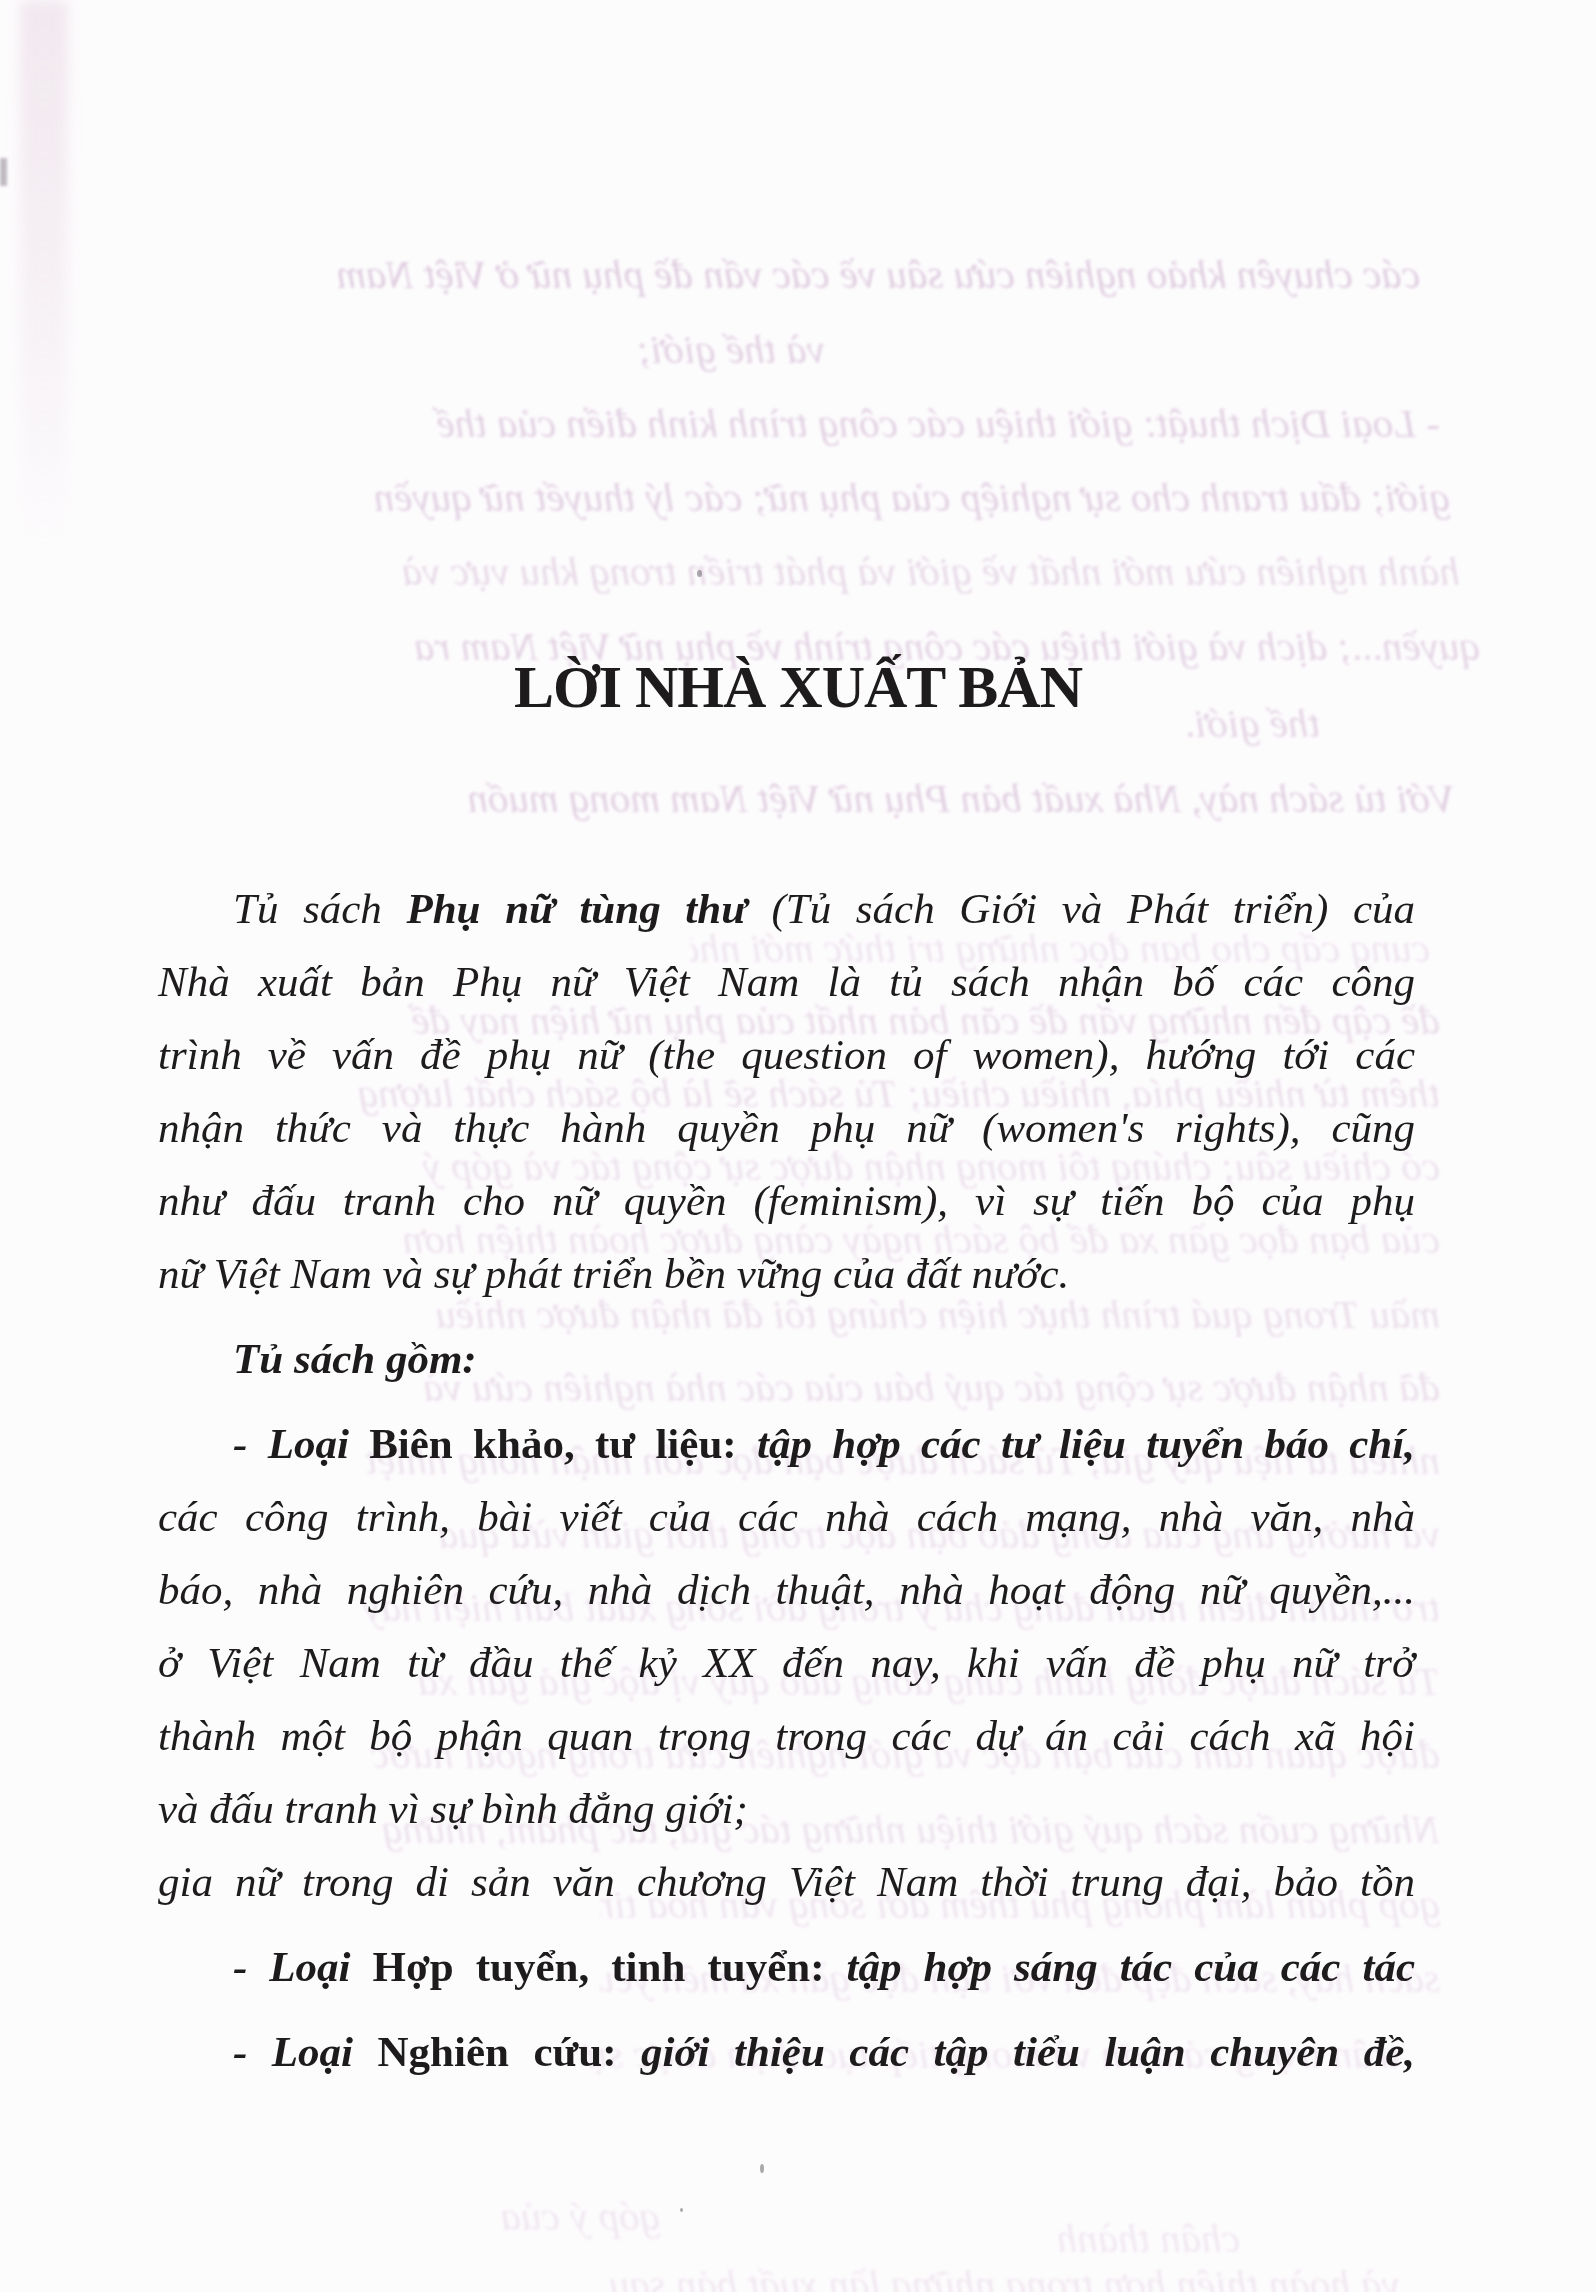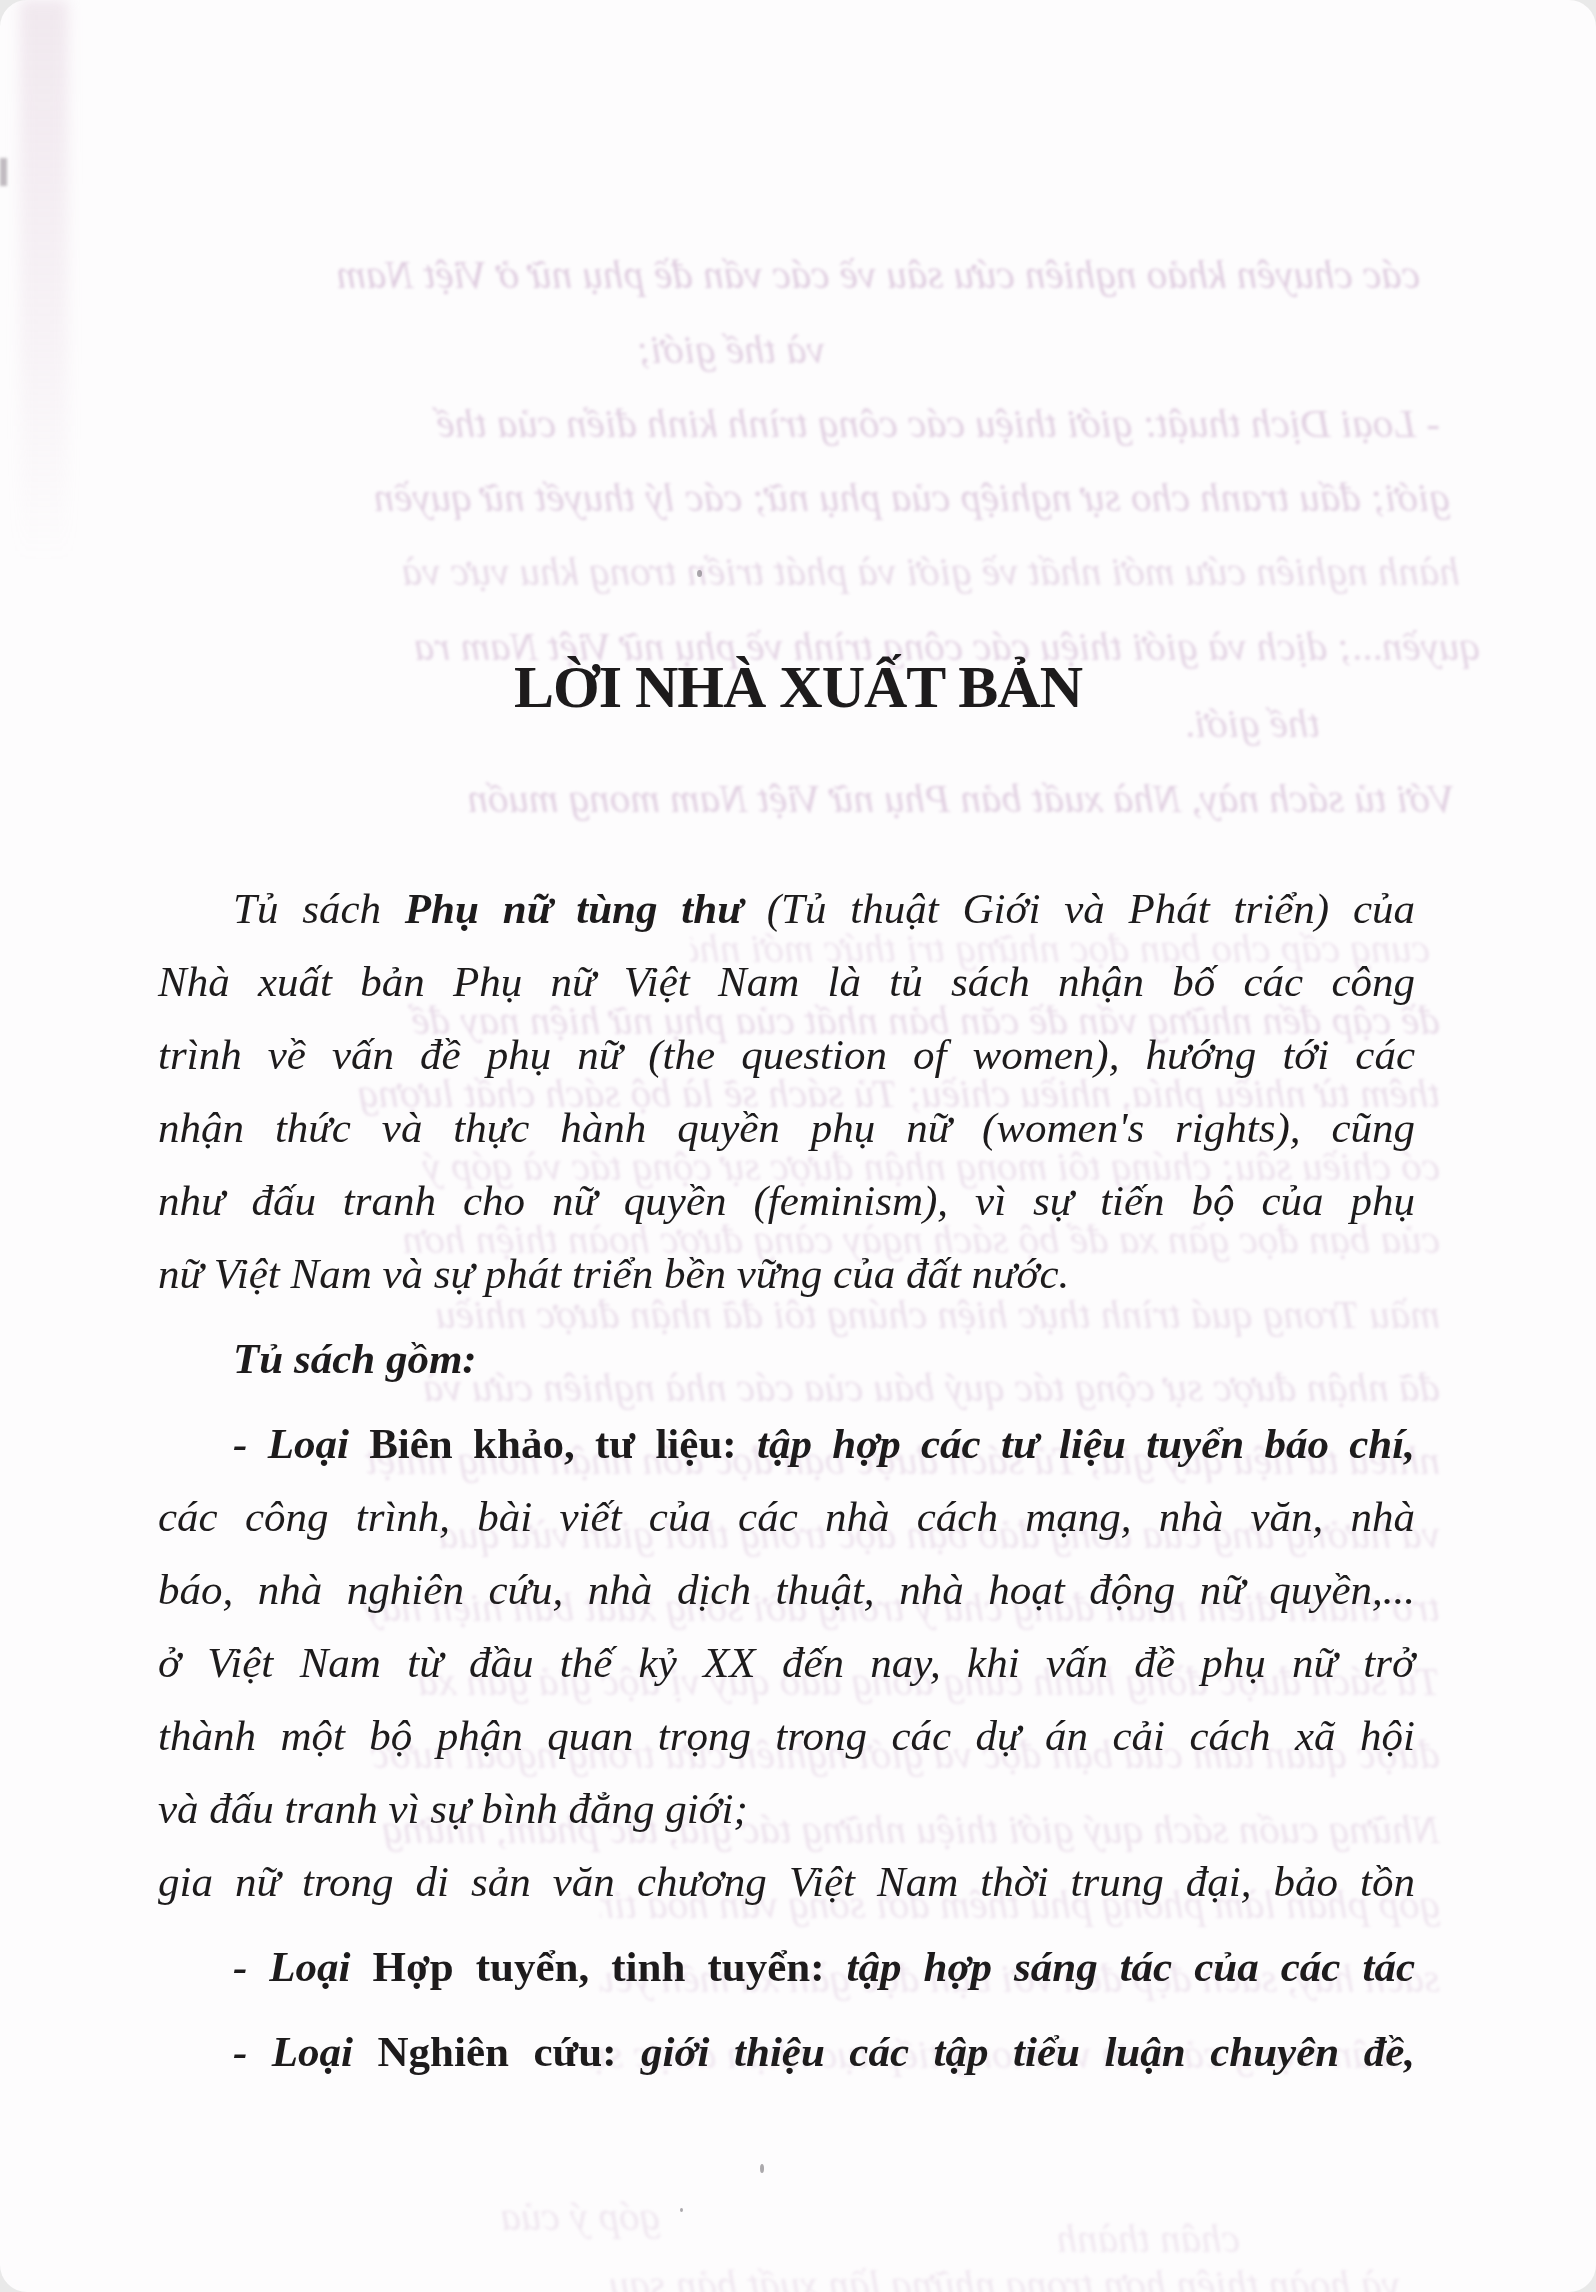--- a/index.html
+++ b/index.html
@@ -3,21 +3,20 @@
 <meta charset="utf-8">
 <style>
   html,body{margin:0;padding:0;background:#e9e9e9;}
   .page{
     position:relative;
     width:1596px;height:2292px;
     margin:0 auto;
     background:#fdfcfd;
     overflow:hidden;
     font-family:"Liberation Serif","DejaVu Serif",serif;
-    border-radius:27px;
   }
   
   .edge-band{
     position:absolute;left:20px;top:0;width:48px;height:560px;
     background:linear-gradient(180deg,rgba(213,186,206,.30),rgba(213,186,206,.14) 60%,rgba(213,186,206,0));
     filter:blur(7px);
     pointer-events:none;
   }
   .edge-dash{
     position:absolute;left:0;top:158px;width:7px;height:28px;
@@ -91,21 +90,21 @@
       <div class="bleed-line" style="top: 1952px; left: 600px; width: 840px; opacity: 0.15; color: rgb(160, 107, 162);">sách hay, sách đẹp đến với bạn đọc gần xa mến yêu</div>
       <div class="bleed-line" style="top: 2028px; left: 400px; width: 1000px; opacity: 0.14; color: rgb(160, 107, 162);">trân trọng cảm ơn và mong tiếp tục nhận được sự</div>
       <div class="bleed-line" style="top: 2190px; left: 380px; width: 280px; opacity: 0.15; color: rgb(160, 107, 162);">góp ý của</div>
       <div class="bleed-line" style="top: 2212px; left: 900px; width: 340px; opacity: 0.14; color: rgb(160, 107, 162);">chân thành</div>
       <div class="bleed-line" style="top: 2258px; left: 600px; width: 800px; opacity: 0.14; color: rgb(160, 107, 162);">và hoàn thiện hơn trong những lần xuất bản sau</div>
     </div>
 
   <h1 class="title" style="color: rgb(29, 27, 28);">LỜI NHÀ XUẤT BẢN</h1>
 
   <div class="body-block" id="body-block" style="color: rgb(29, 27, 28);">
-      <div class="body-line just indent"><span class="seg-i">Tủ sách </span><span class="seg-bi">Phụ nữ tùng thư</span><span class="seg-i"> (Tủ thuật Giới và Phát triển) của</span></div>
+      <div class="body-line just indent"><span class="seg-i">Tủ sách </span><span class="seg-bi">Phụ nữ tùng thư</span><span class="seg-i"> (Tủ sách Giới và Phát triển) của</span></div>
       <div class="body-line just"><span class="seg-i">Nhà xuất bản Phụ nữ Việt Nam là tủ sách nhận bố các công</span></div>
       <div class="body-line just"><span class="seg-i">trình về vấn đề phụ nữ (the question of women), hướng tới các</span></div>
       <div class="body-line just"><span class="seg-i">nhận thức và thực hành quyền phụ nữ (women's rights), cũng</span></div>
       <div class="body-line just"><span class="seg-i">như đấu tranh cho nữ quyền (feminism), vì sự tiến bộ của phụ</span></div>
       <div class="body-line"><span class="seg-i">nữ Việt Nam và sự phát triển bền vững của đất nước.</span></div>
       <div class="body-line indent para"><span class="seg-i">Tủ sách gồm:</span></div>
       <div class="body-line just indent para"><span class="seg-i">- Loại </span><span class="seg-r">Biên khảo, tư liệu: </span><span class="seg-i">tập hợp các tư liệu tuyển báo chí,</span></div>
       <div class="body-line just"><span class="seg-i">các công trình, bài viết của các nhà cách mạng, nhà văn, nhà</span></div>
       <div class="body-line just"><span class="seg-i">báo, nhà nghiên cứu, nhà dịch thuật, nhà hoạt động nữ quyền,...</span></div>
       <div class="body-line just"><span class="seg-i">ở Việt Nam từ đầu thế kỷ XX đến nay, khi vấn đề phụ nữ trở</span></div>

